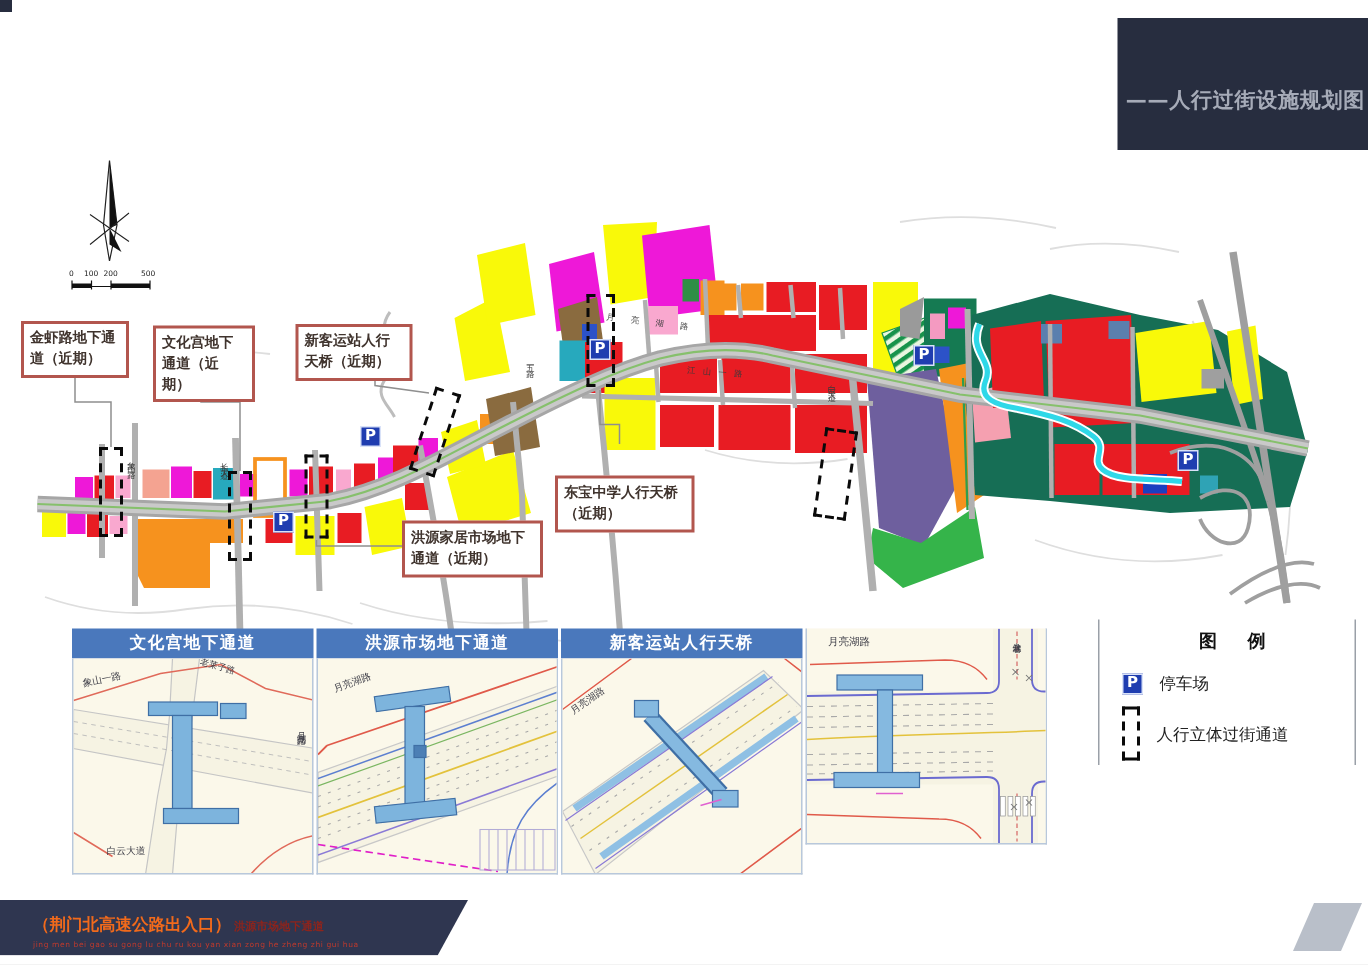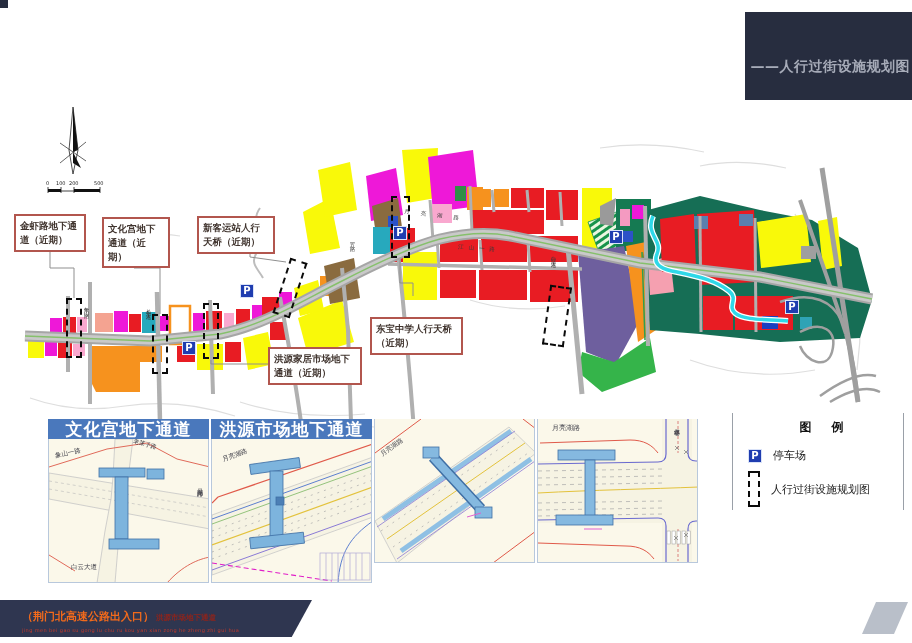--- a/index.html
+++ b/index.html
@@ -20,21 +20,21 @@
            font-size:9.5px;font-weight:bold;line-height:1.45;padding:3px 4px;z-index:30;}
   .picon{position:absolute;width:14px;height:14px;background:#1f3db0;color:#fff;font-weight:bold;
          font-size:10px;line-height:12px;text-align:center;border:1px solid #d9e2f8;z-index:25;}
   .xing{position:absolute;border:2.2px dashed #0a0a0a;background:transparent;z-index:24;}
   .rlabel{position:absolute;font-size:5.5px;color:#3a3a3a;z-index:22;white-space:nowrap;}
   .rlabel.v{writing-mode:vertical-rl;letter-spacing:2px;}
   .slabel{position:absolute;font-size:5px;color:#222;z-index:22;}
   
   #panels{position:absolute;left:48px;top:419px;display:flex;gap:2px;z-index:10;}
   .panel{width:161px;}
-  .panel-hdr{height:20px;background:#4a78bc;color:#fff;font-size:17px;font-weight:bold;
+  .panel-hdr{height:20px;background:#4a78bc;color:#fff;font-size:11px;font-weight:bold;
              text-align:center;line-height:20px;letter-spacing:1px;}
   .panel-body{position:relative;width:161px;height:144px;background:#fbf8ea;
               border:1px solid #b8c8dc;border-top:none;overflow:hidden;}
   .plabel{position:absolute;font-size:6.5px;color:#3c3c46;white-space:nowrap;z-index:5;}
   .plabel.v{writing-mode:vertical-rl;letter-spacing:1px;}
   
   #legend{position:absolute;left:732px;top:413px;width:171px;height:97px;
           border-left:1px solid #9aa0a8;padding:6px 0 0 15px;z-index:10;}
   .lg-title{font-size:12px;font-weight:bold;color:#111;letter-spacing:8px;text-align:center;}
   .lg-row{display:flex;align-items:center;margin-top:12px;}
@@ -316,20 +316,21 @@
           <g stroke="#b2abd6" stroke-width="0.7" fill="none">
             <rect x="108" y="114" width="50" height="27"></rect>
             <path d="M114,114 V141 M120,114 V141 M126,114 V141 M132,114 V141 M138,114 V141 M144,114 V141 M150,114 V141"></path>
           </g>
         </svg>
         <span class="plabel" style="left:10px;top:12px;transform:rotate(-20deg);">月亮湖路</span>
       </div>
     </div>
 
     <div class="panel">
+      <div class="panel-hdr">新客运站人行天桥</div>
       <div class="panel-body">
         <svg width="161" height="144" viewBox="0 0 161 144">
           <rect width="161" height="144" fill="#fbf8ea"></rect>
           <polygon points="0,102 134,8 161,34 22,144" fill="#f6f3e3" stroke="#c8c8c8" stroke-width="0.8"></polygon>
           <path d="M0,34 L46,0 M118,144 L161,112 M148,0 L161,10" stroke="#e05a4a" stroke-width="1" fill="none"></path>
           <path d="M8,100 L136,12" stroke="#8fc0e4" stroke-width="5" fill="none"></path>
           <path d="M26,132 L156,40" stroke="#8fc0e4" stroke-width="5" fill="none"></path>
           <path d="M2,108 L140,12 M22,140 L160,42" stroke="#8a7ad6" stroke-width="0.8" fill="none"></path>
           <path d="M12,120 L150,24" stroke="#e3c23c" stroke-width="1" fill="none"></path>
           <path d="M6,112 L144,16 M18,128 L156,32" stroke="#a8a8a8" stroke-width="0.7" stroke-dasharray="2,5" fill="none"></path>
@@ -379,21 +380,21 @@
   </div>
 
   <div id="legend">
     <div class="lg-title">图 例</div>
     <div class="lg-row">
       <div class="lg-p">P</div>
       <span class="lg-label">停车场</span>
     </div>
     <div class="lg-row2">
       <div class="lg-dash"></div>
-      <span class="lg-label">人行过街设施规划图</span>
+      <span class="lg-label">人行立体过街通道</span>
     </div>
   </div>
   <div class="rline"></div>
 
   <div id="f-left">
     <div class="f-line1">
       <span class="f-br">（荆门北高速公路出入口）</span><span class="f-rest">洪源市场地下通道</span>
     </div>
     <div class="f-py">jing men bei gao su gong lu chu ru kou yan xian  zong he zheng zhi gui hua</div>
   </div>

